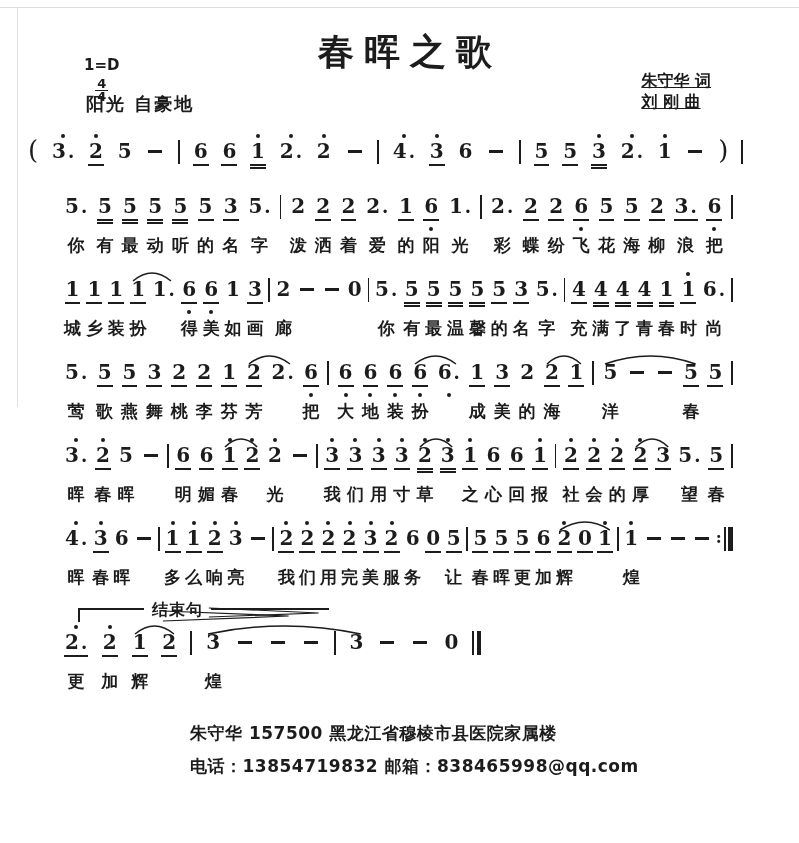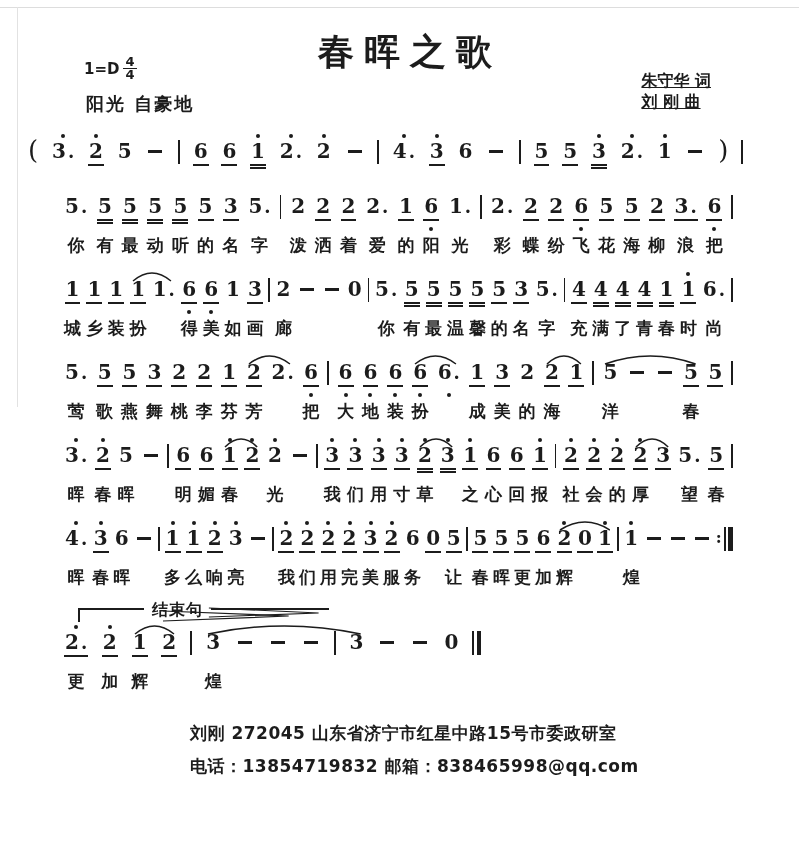--- a/index.html
+++ b/index.html
@@ -6,21 +6,21 @@
   body{width:799px;height:843px;overflow:hidden;position:relative;background:#fff;
        color:#1c1c1c;font-family:"DejaVu Sans","Liberation Sans",sans-serif;}
   .scan-line-top{position:absolute;left:0;top:7px;width:100%;height:1px;background:#ddd;}
   .scan-line-left{position:absolute;left:17px;top:7px;width:1px;height:400px;background:#e2e2e2;}
 
   
   .header{position:relative;height:118px;}
   .title{position:absolute;left:0;right:0;top:28px;text-align:center;
          font:700 36px "DejaVu Serif","Liberation Serif",serif;letter-spacing:10px;margin-left:21px;}
   .keyblock{position:absolute;left:84px;top:56px;display:flex;align-items:center;gap:4px;
-            font:700 15px "DejaVu Sans",sans-serif;}
+            font:700 15px "DejaVu Sans",sans-serif;flex-direction:column;}
   .ts{display:inline-flex;flex-direction:column;align-items:center;font:700 13px "DejaVu Sans",sans-serif;}
   .ts .tn{line-height:12px;padding:0 2px;}
   .ts .td{line-height:12px;border-top:1.5px solid #1c1c1c;padding:0 2px;}
   .tempo{position:absolute;left:86px;top:92px;font-size:18px;font-weight:600;letter-spacing:2px;}
   .credits{position:absolute;right:88px;top:70px;text-align:left;font-size:16px;font-weight:600;line-height:21px;text-decoration:underline;}
 
   
   .score{margin:14px 66px 0 64px;}
   .system{margin-bottom:11px;}
   .system.sys-intro{margin:0 -10px 9px -36px;}
@@ -1786,15 +1786,15 @@
           </svg></span>
         <span class="hairpin" style="left: 97.2031px; top: -16px;"><svg width="159.609375" height="16">
             <path d="M2 4 L127.6875 9 M2 14 L127.6875 9" fill="none" stroke="#1c1c1c" stroke-width="1.2"></path>
             <path d="M47.8828125 1 L157.609375 6 M47.8828125 10 L157.609375 6" fill="none" stroke="#1c1c1c" stroke-width="1.1"></path>
           </svg></span>
       </div>
     </div>
   </div>
 
 <div class="contact">
-  <div>刘刚  272045  山东省济宁市红星中路15号市委政研室</div>
+  <div>朱守华 157500 黑龙江省穆棱市县医院家属楼</div>
   <div>电话：13854719832  邮箱：838465998@qq.com</div>
 </div>
 
 </body></html>

